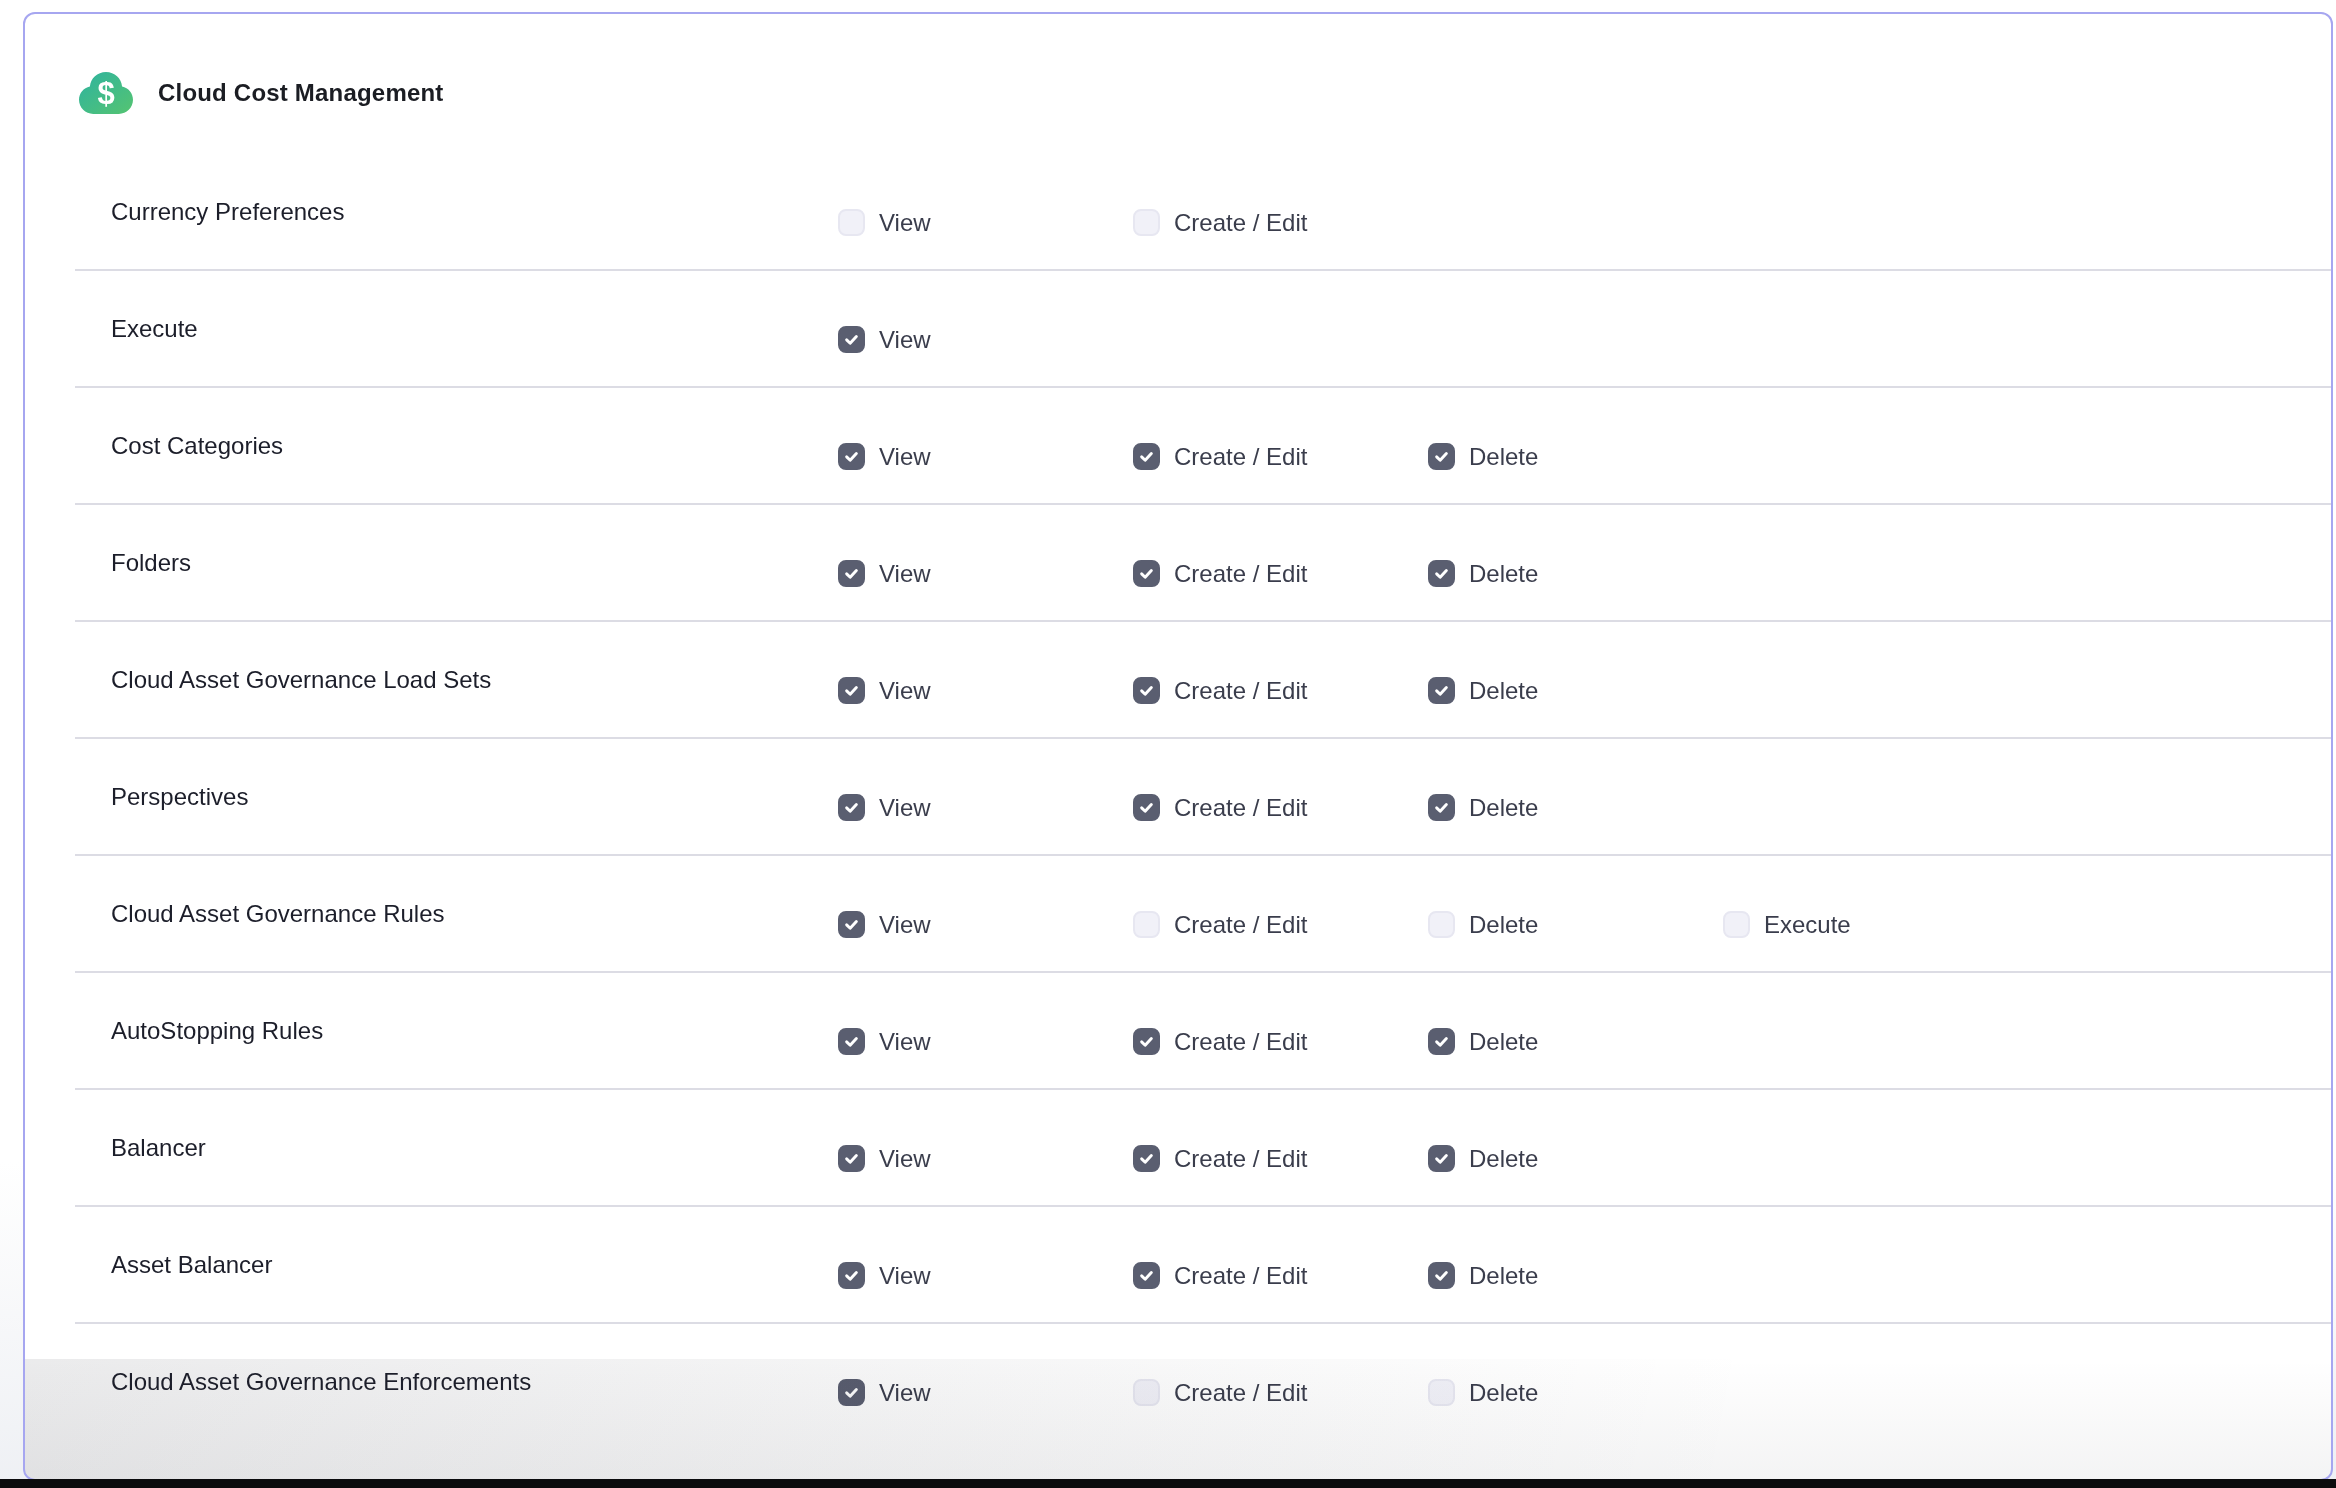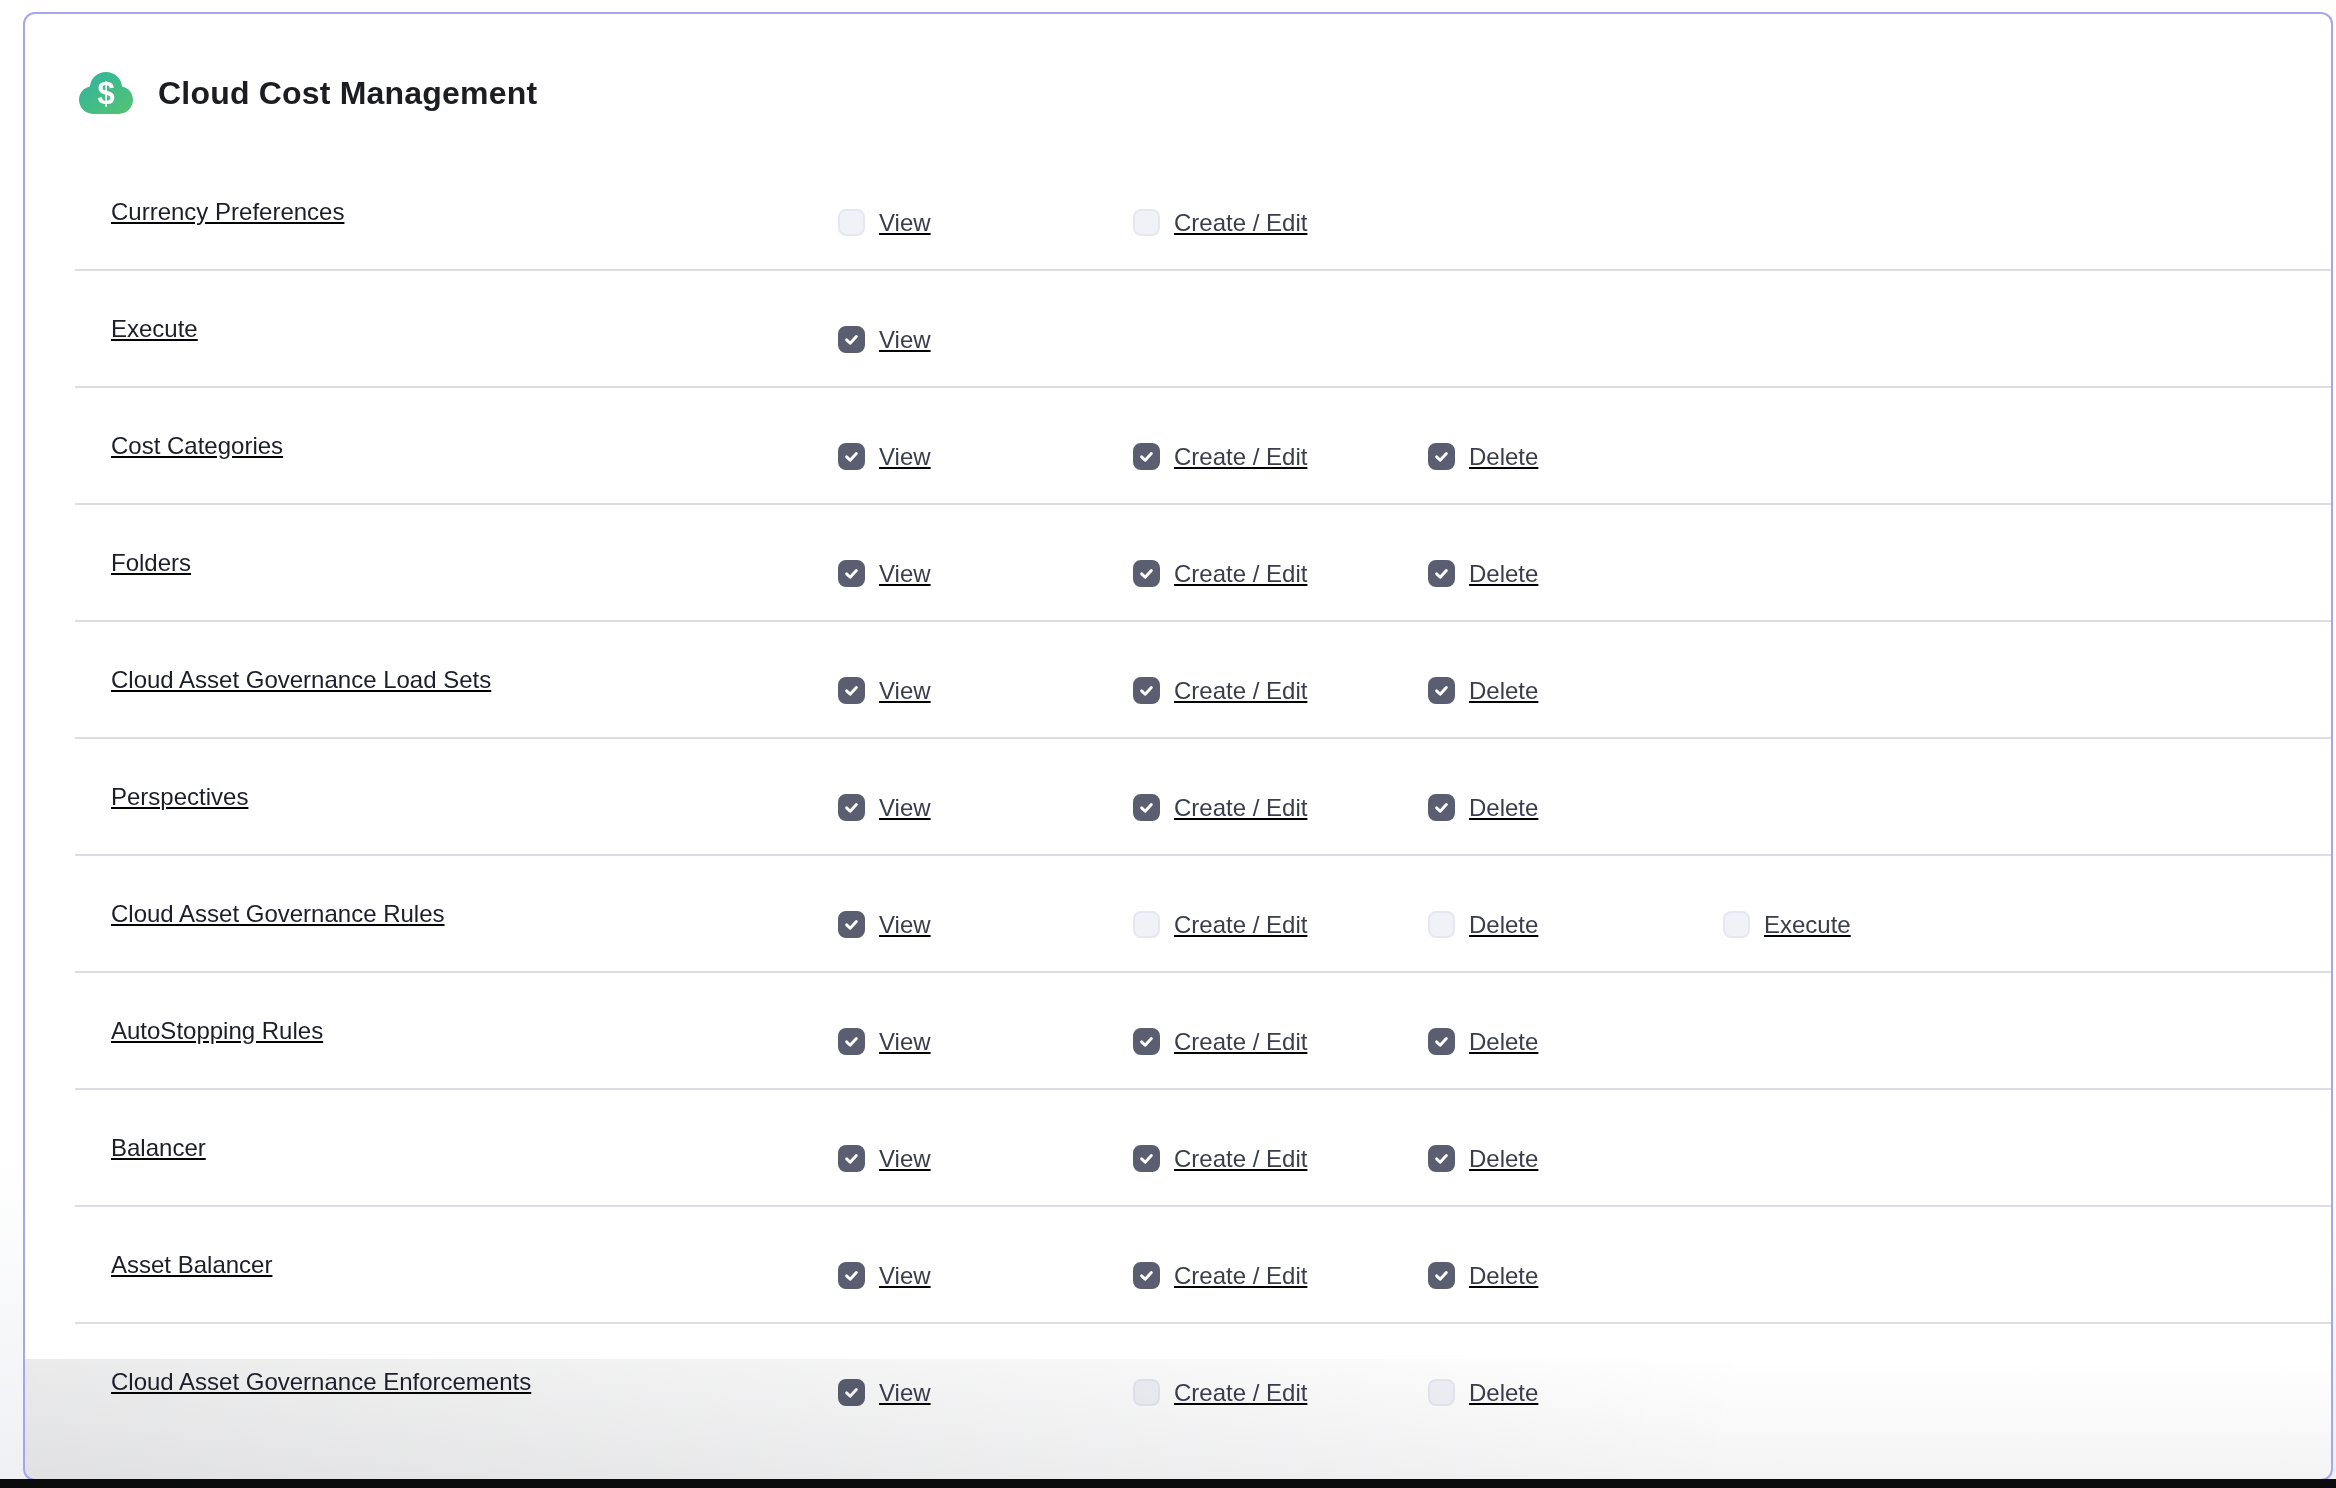--- a/index.html
+++ b/index.html
@@ -30,33 +30,32 @@
   }
   .header {
     margin: 45px 0 27px 53px;
     height: 68px;
     display: flex;
     align-items: center;
     gap: 24px;
   }
   .module-icon { width: 56px; height: 50px; flex: 0 0 auto; }
   .title {
-    font-size: 32px;
+    font-size: 24px;
     font-weight: 700;
     color: #1b1d23;
     letter-spacing: 0.2px;
   }
   .rows { }
   .row {
     display: grid;
     grid-template-columns: 727px 295px 295px 295px 1fr;
     align-items: center;
     height: 115px;
     padding-left: 86px;
-    text-decoration: underline;
   }
   .row-label {
     font-size: 24px;
     color: var(--row_label_color, #1c1e2a);
   }
   .divider {
     height: 2px;
     margin-left: 50px;
     background: var(--divider, #dcdce4);
   }

